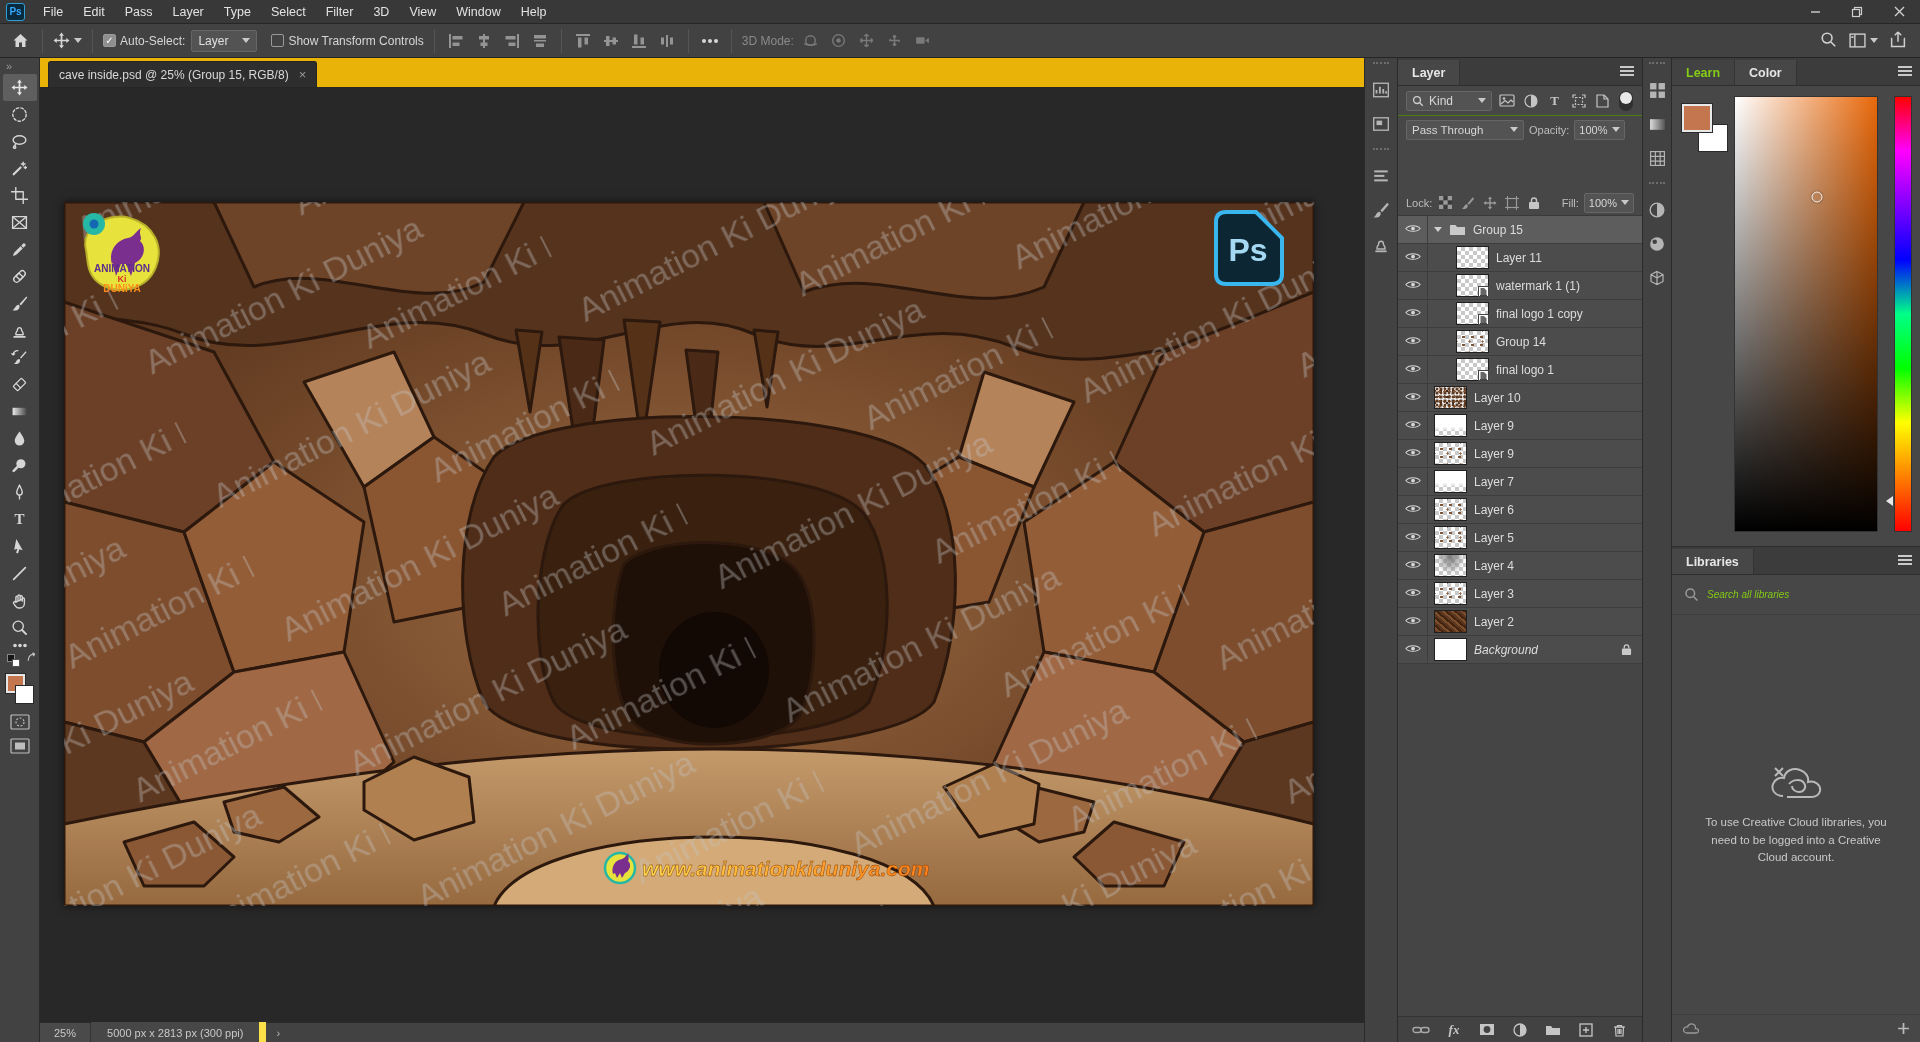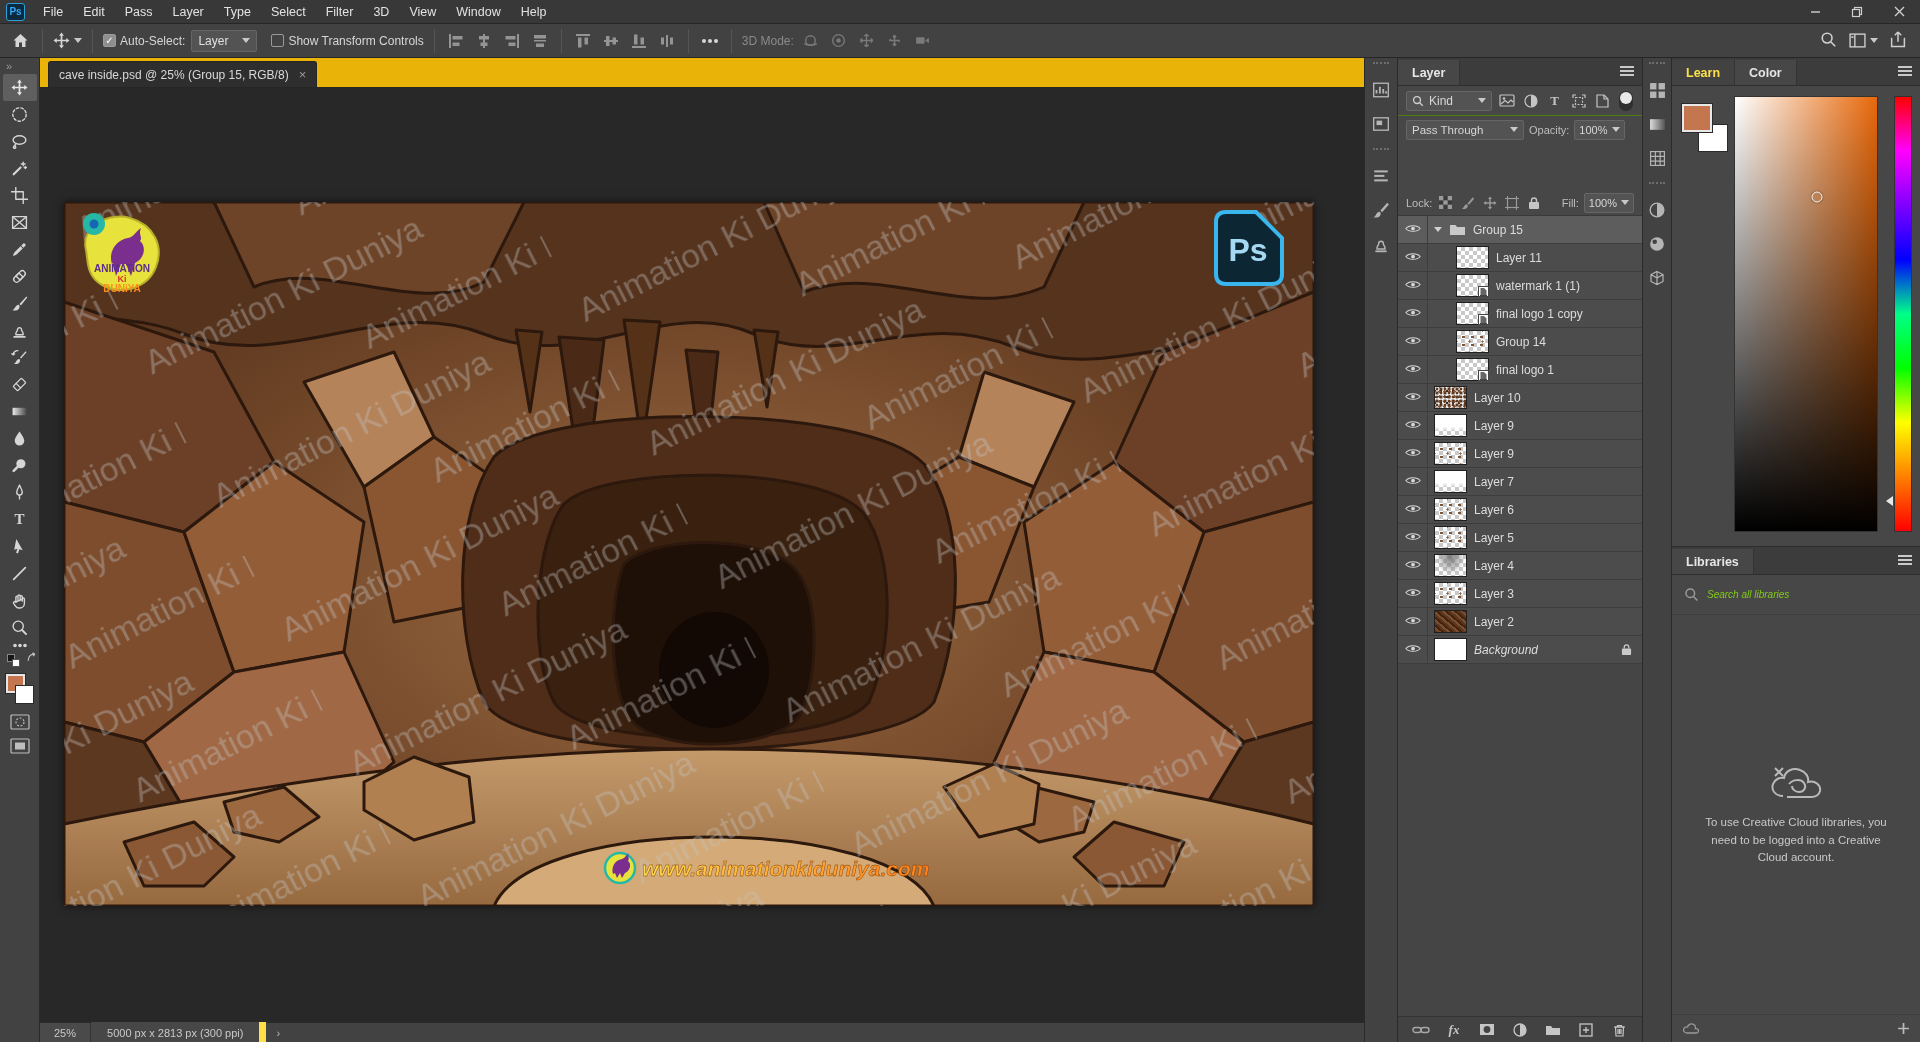--- a/index.html
+++ b/index.html
@@ -66,21 +66,21 @@
   .icstrip { width:34px; background:#424242; border-left:1px solid #2a2a2a; border-right:1px solid #2a2a2a; display:flex; flex-direction:column; align-items:center; padding-top:4px; gap:14px; }
   .icstrip.s2 { width:30px; }
   .strip-dots { width:16px; height:4px; border-top:2px dotted #6d6d6d; }
   .strip-ic { width:20px; height:20px; display:flex; align-items:center; justify-content:center; }
 
   .dock { display:flex; flex-direction:column; min-height:0; }
   .layers-dock { width:244px; background:#474747; }
   .right-dock { width:248px; background:#474747; }
 
   .panel-tabs { height:28px; background:#3c3c3c; display:flex; align-items:flex-end; border-bottom:1px solid #2e2e2e; position:relative; }
-  .panel-tab { height:25px; padding:0 14px; display:flex; align-items:center; font-size:12.5px; font-weight:bold; color:#fde047; background:#424242; border-right:1px solid #333; }
+  .panel-tab { height:25px; padding:0 14px; display:flex; align-items:center; font-size:12.5px; font-weight:bold; color:#84cc16; background:#424242; border-right:1px solid #333; }
   .panel-tab.active { background:#474747; color:#e6e6e6; }
   .panel-menu { position:absolute; right:8px; top:7px; color:#c9c9c9; }
   .burger { display:inline-block; width:14px; height:10px; border-top:2px solid #c9c9c9; border-bottom:2px solid #c9c9c9; position:relative; }
   .burger::after { content:""; position:absolute; left:0; right:0; top:2px; height:2px; background:#c9c9c9; }
 
   
   .lp-row { display:flex; align-items:center; gap:5px; padding:0 8px; }
   .lp-filter { height:30px; border-bottom:1px solid #4d7c0f; }
   .kind-box { display:flex; align-items:center; gap:5px; background:#535353; border:1px solid #666; border-radius:2px; height:20px; padding:0 5px; width:86px; }
   .fil-ic { width:19px; height:18px; display:flex; align-items:center; justify-content:center; }

